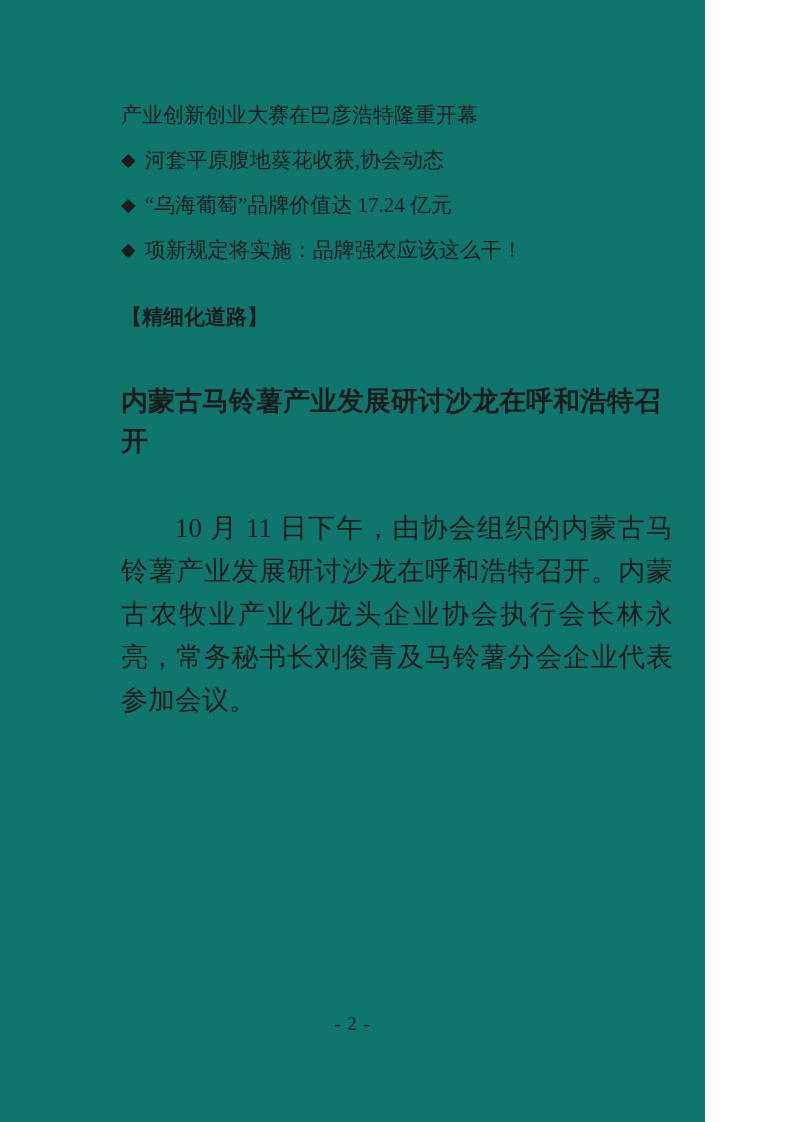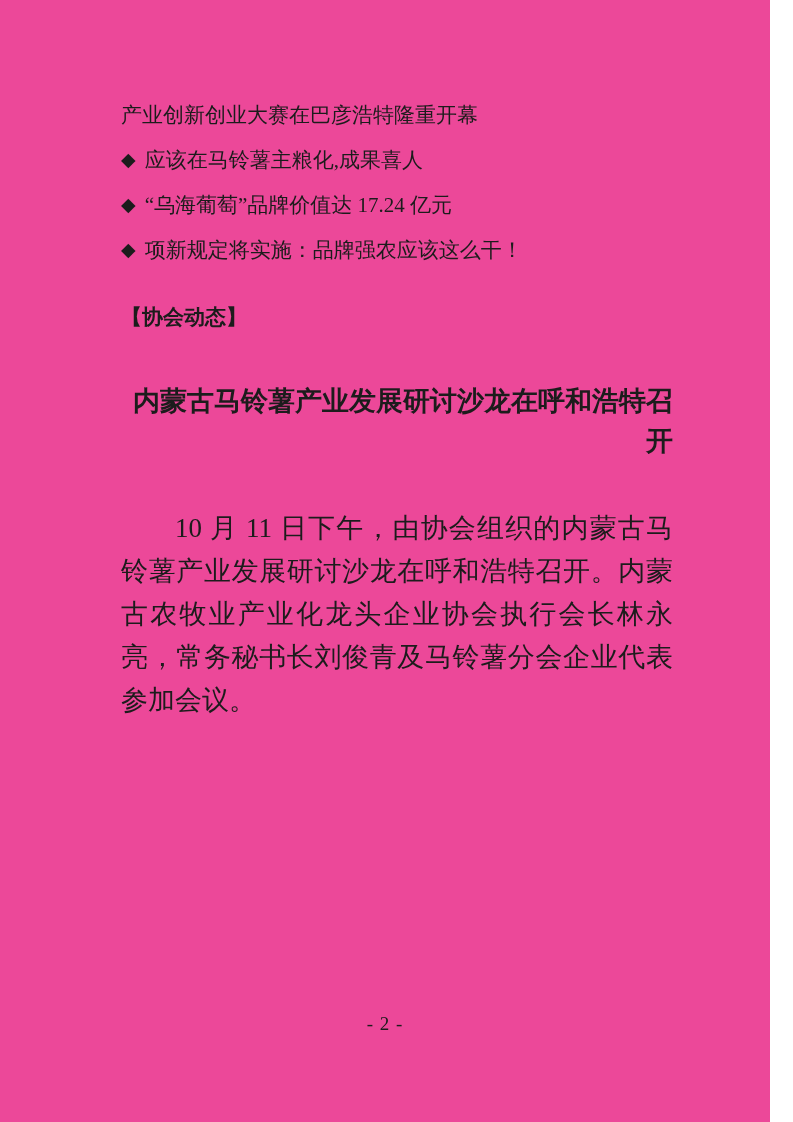--- a/index.html
+++ b/index.html
@@ -2,23 +2,23 @@
 <html><head>
 <meta charset="utf-8">
 <style>
   html, body {
     margin: 0;
     padding: 0;
     background: #ffffff;
   }
   .page {
     position: relative;
-    width: 770px;
+    width: 705px;
     height: 1122px;
-    background: #ec4899;
+    background: #0f766e;
     color: #1c1c1c;
     font-family: "Liberation Serif", "DejaVu Serif", serif;
     overflow: hidden;
   }
   .content {
     position: absolute;
     left: 121px;
     top: 93px;
     width: 552px;
   }
@@ -47,21 +47,21 @@
     font-weight: bold;
     font-size: 21px;
     line-height: 45px;
   }
   
   .article-title {
     margin: 41px 0 0 0;
     font-size: 27px;
     font-weight: bold;
     line-height: 40px;
-    text-align: right;
+    text-align: left;
     letter-spacing: 0px;
     font-family: "Liberation Serif", "DejaVu Serif", serif;
   }
   
   .article-body {
     margin-top: 46px;
   }
   .body-para {
     margin: 0;
     font-size: 27px;
@@ -86,31 +86,31 @@
 </head>
 <body>
 
 <div class="page">
   <div class="content">
 
     <div>
       <div class="headline-line">产业创新创业大赛在巴彦浩特隆重开幕</div>
 
       <div class="bullet-item">
-        <span class="bullet-glyph">◆</span><span>应该在马铃薯主粮化,成果喜人</span>
+        <span class="bullet-glyph">◆</span><span>河套平原腹地葵花收获,协会动态</span>
       </div>
       <div class="bullet-item">
         <span class="bullet-glyph">◆</span><span>“乌海葡萄”品牌价值达 17.24 亿元</span>
       </div>
       <div class="bullet-item">
         <span class="bullet-glyph">◆</span><span>项新规定将实施：品牌强农应该这么干！</span>
       </div>
     </div>
 
-    <div class="section-header">【协会动态】</div>
+    <div class="section-header">【精细化道路】</div>
 
     <h1 class="article-title">内蒙古马铃薯产业发展研讨沙龙在呼和浩特召开</h1>
 
     <div class="article-body">
       <p class="body-para">10 月 11 日下午，由协会组织的内蒙古马铃薯产业发展研讨沙龙在呼和浩特召开。内蒙古农牧业产业化龙头企业协会执行会长林永亮，常务秘书长刘俊青及马铃薯分会企业代表参加会议。</p>
     </div>
 
   </div>
 
   <div class="footer">- 2 -</div>

